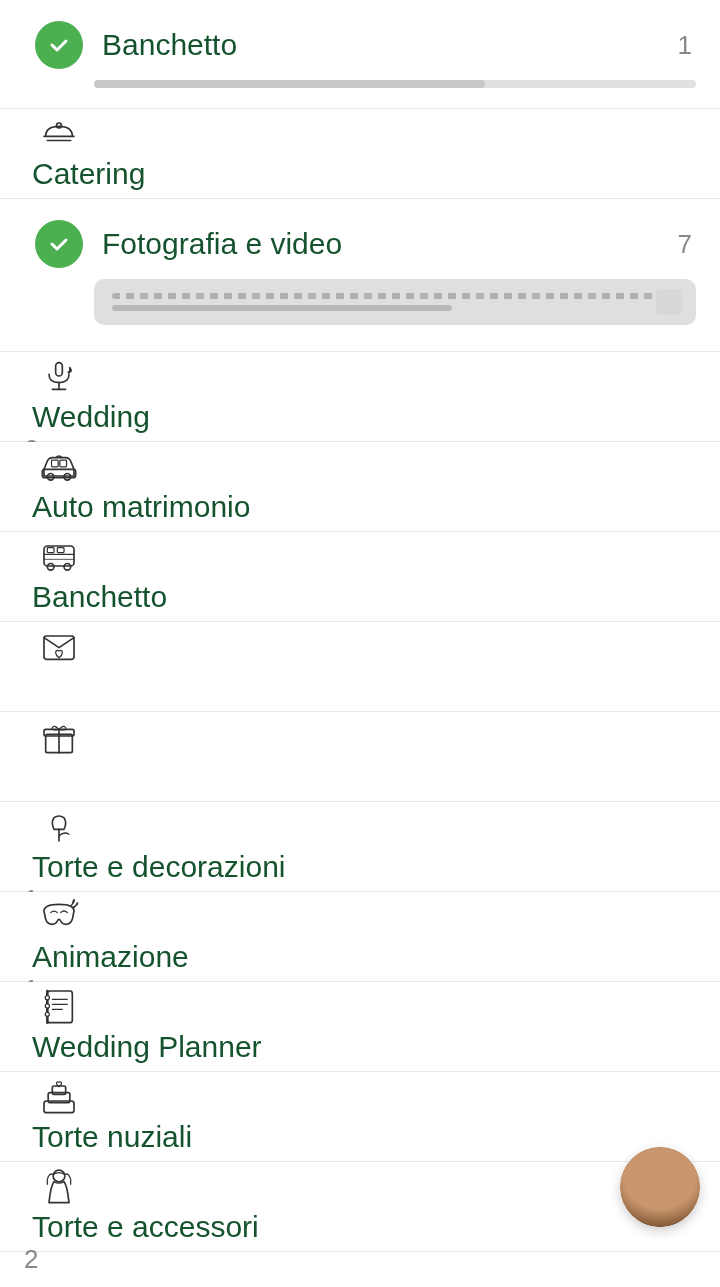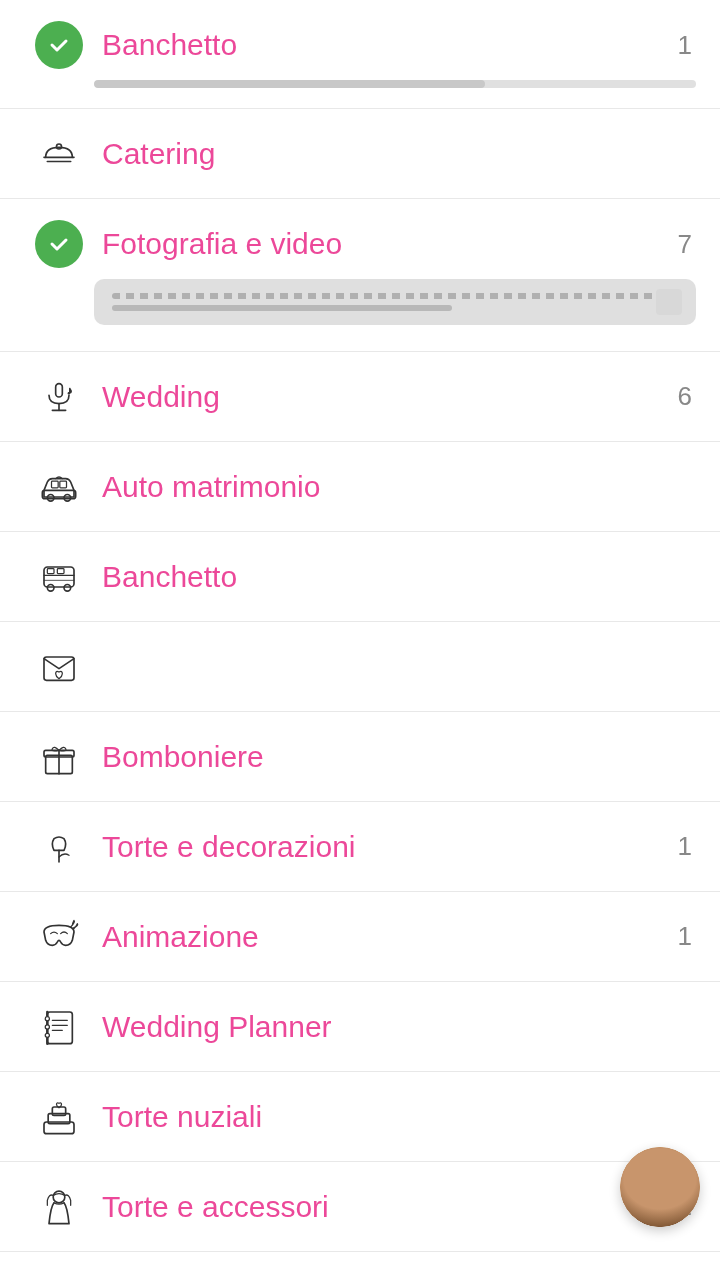--- a/index.html
+++ b/index.html
@@ -12,26 +12,26 @@
       font-family: -apple-system, BlinkMacSystemFont, 'Helvetica Neue', Arial, sans-serif;
       overflow-x: hidden;
     }
 
     .list-container {
       width: 100%;
     }
 
     .list-item {
       display: flex;
-      align-items: center;
       padding: 0 24px;
       height: 90px;
       border-bottom: 1px solid #e8e8e8;
       position: relative;
       background: #fff;
+      flex-direction: column;
     }
 
     .list-item.has-progress {
       flex-direction: column;
       align-items: flex-start;
       height: auto;
       padding-top: 10px;
       padding-bottom: 0;
     }
 
@@ -80,21 +80,21 @@
       fill: none;
       stroke-width: 1.5;
       stroke-linecap: round;
       stroke-linejoin: round;
     }
 
     .item-label {
       flex: 1;
       font-size: 30px;
       font-weight: 400;
-      color: #ec4899;
+      color: #14532d;
       padding-left: 8px;
     }
 
     .item-count {
       font-size: 26px;
       color: #888;
       margin-right: 4px;
     }
 
     .progress-bar-container {
@@ -327,21 +327,20 @@
         <svg viewBox="0 0 48 48">
           <rect x="8" y="22" width="32" height="22" rx="2" stroke="#333" stroke-width="2" fill="none"></rect>
           <rect x="6" y="16" width="36" height="8" rx="2" stroke="#333" stroke-width="2" fill="none"></rect>
           <line x1="24" y1="16" x2="24" y2="44" stroke="#333" stroke-width="2"></line>
 
           <path d="M24 16 Q18 10 16 14 Q14 18 24 16" stroke="#333" stroke-width="1.5" fill="none"></path>
           <path d="M24 16 Q30 10 32 14 Q34 18 24 16" stroke="#333" stroke-width="1.5" fill="none"></path>
         </svg>
       </div>
     </div>
-    <span class="item-label">Bomboniere</span>
   </div>
 
   <div class="list-item">
     <div class="icon-wrapper">
       <div class="item-icon">
         <svg viewBox="0 0 48 48">
 
           <path d="M18 28 Q14 20 18 14 Q24 10 30 14 Q34 20 30 28 Z" stroke="#333" stroke-width="2" fill="none"></path>
           <line x1="24" y1="28" x2="24" y2="42" stroke="#333" stroke-width="2" stroke-linecap="round"></line>
 

